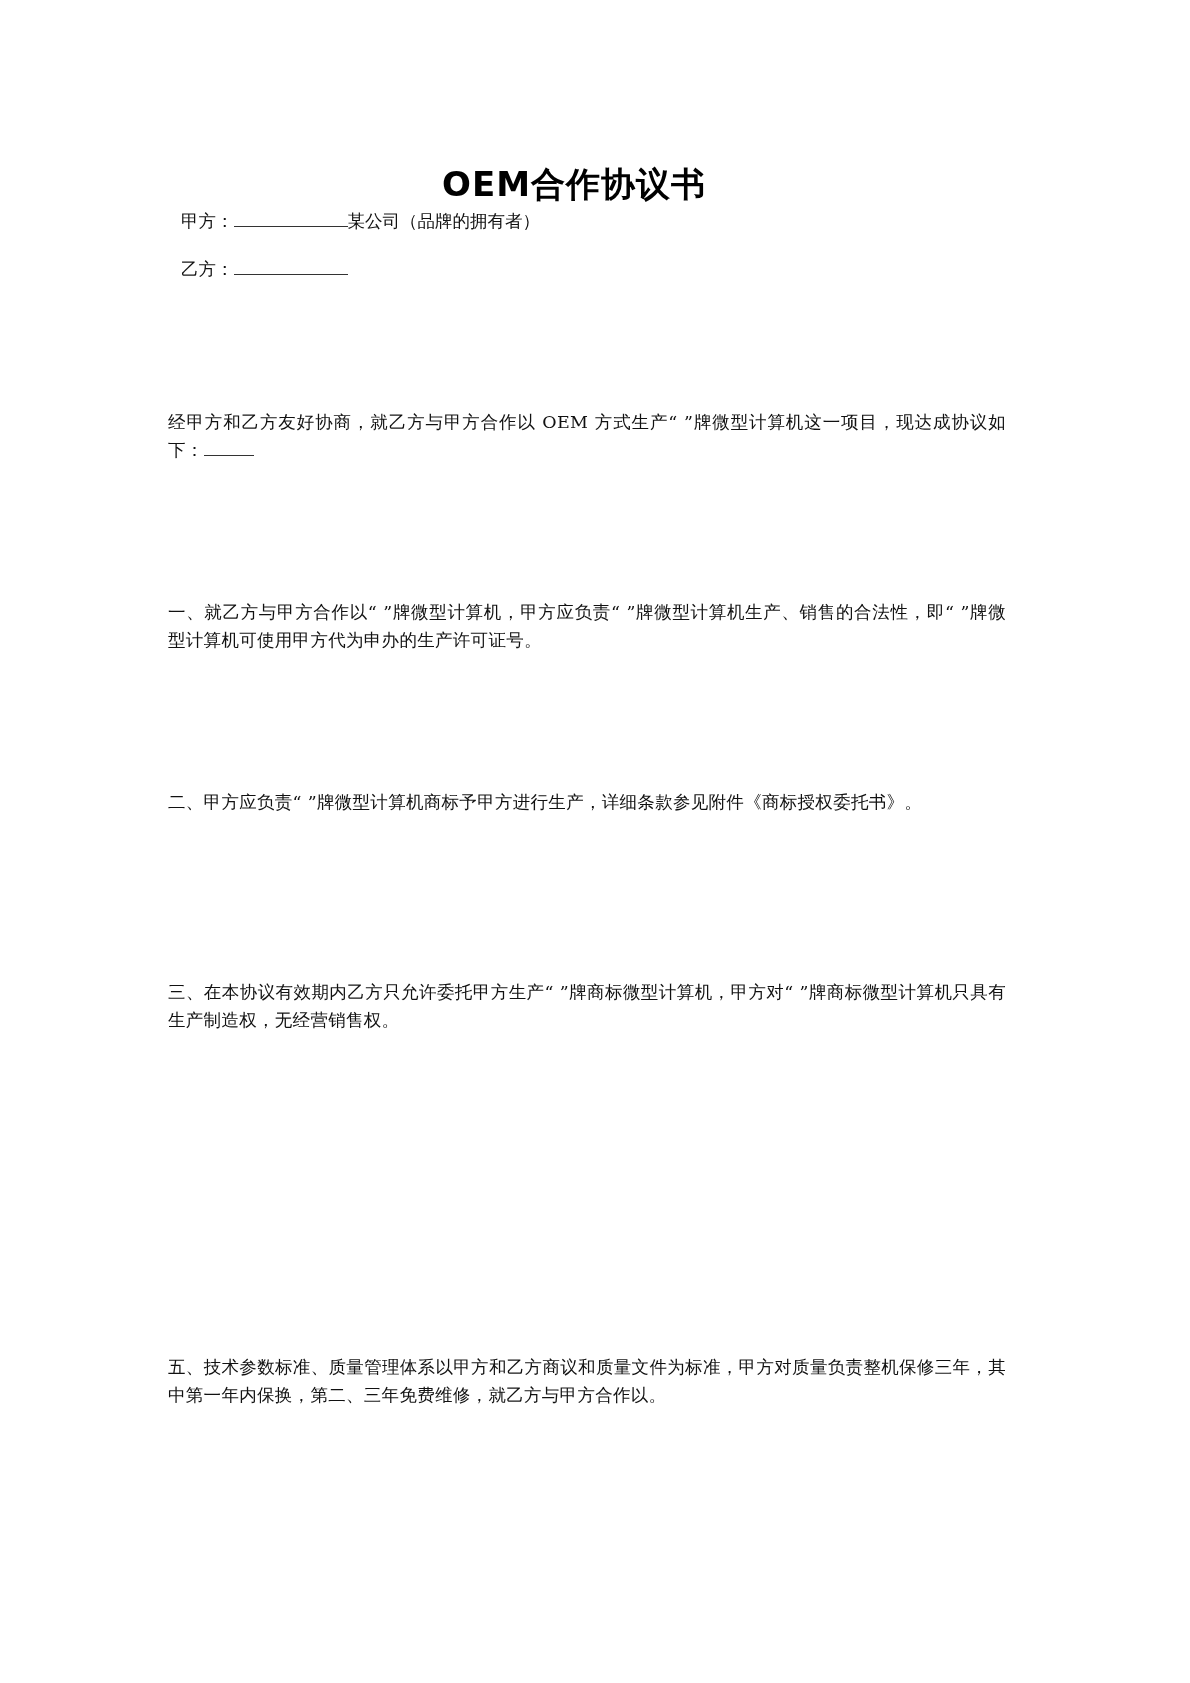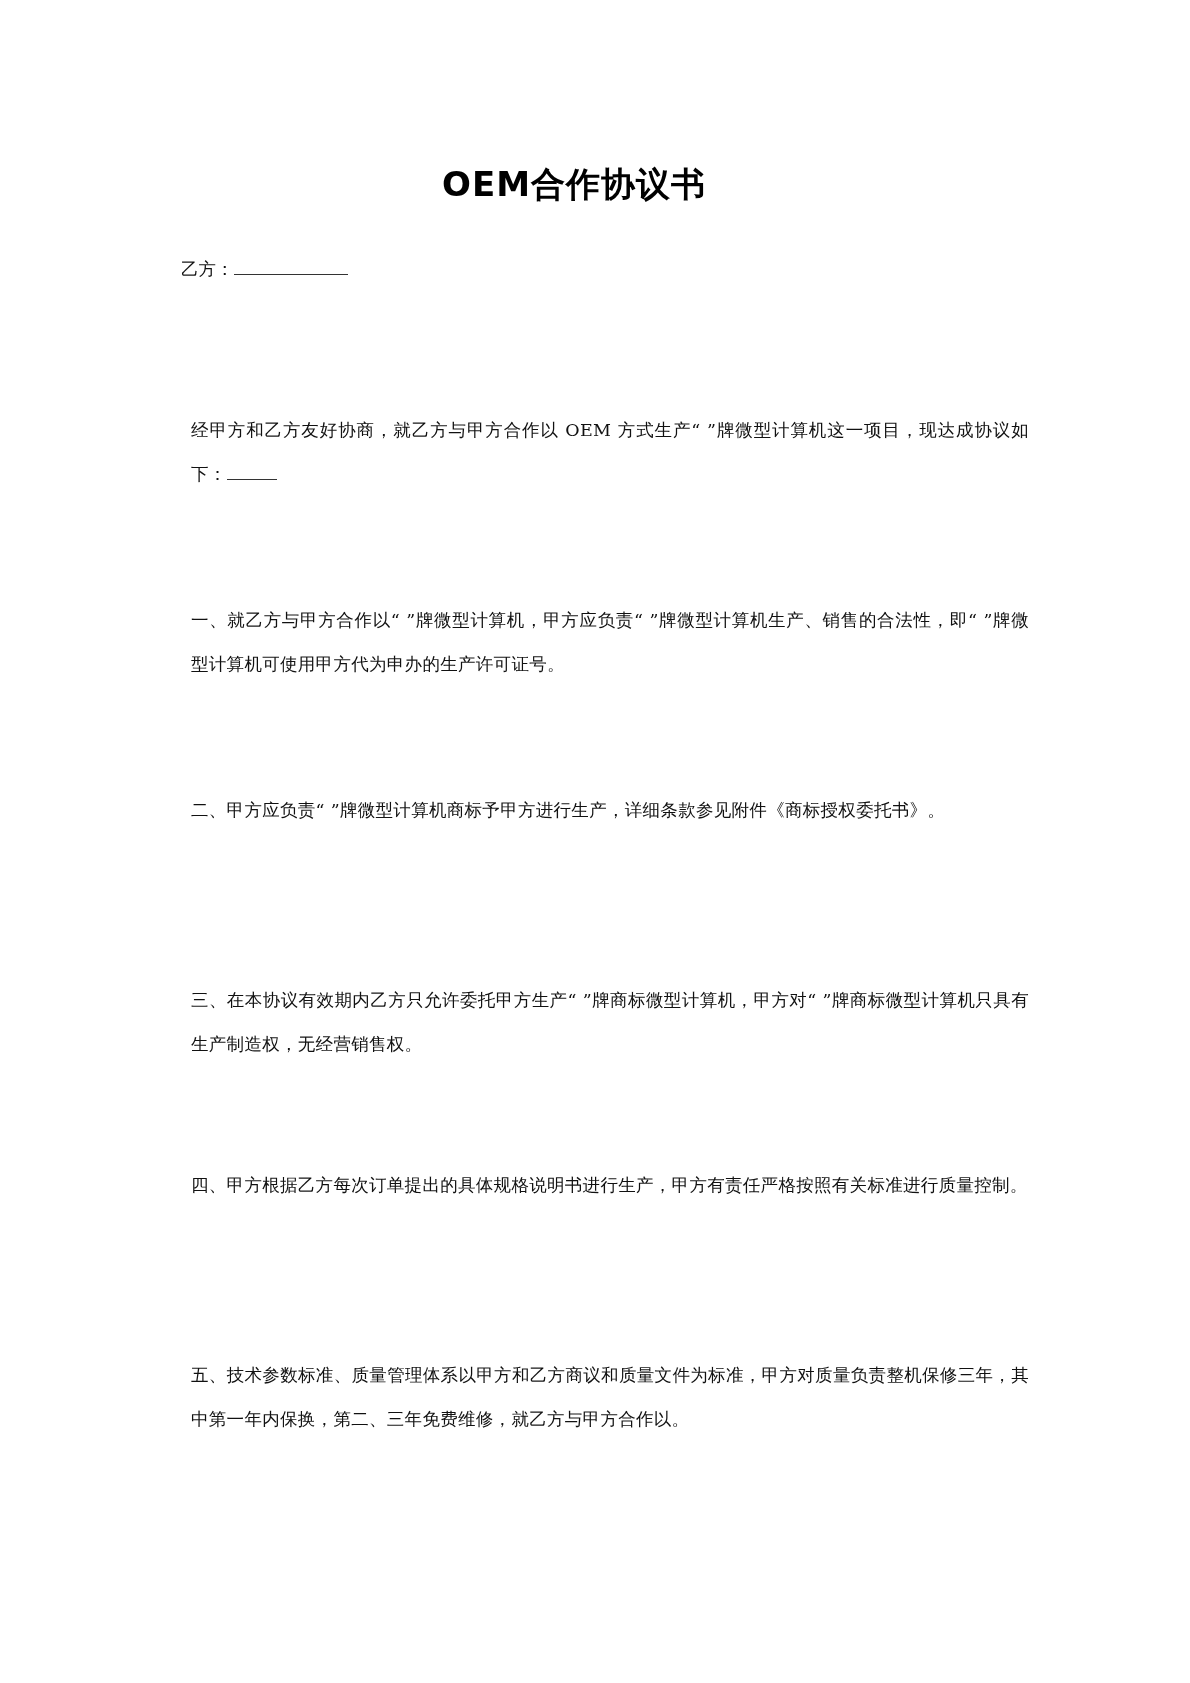--- a/index.html
+++ b/index.html
@@ -44,47 +44,49 @@
     .blank {
       display: inline-block;
       border-bottom: 1px solid #333;
       height: 18px;
       vertical-align: baseline;
     }
     .blank-long { width: 114px; }
     .blank-short { width: 50px; }
     .para {
       position: absolute;
-      left: 191px;
+      left: 168px;
       width: 838px;
       font-size: 17.5px;
-      line-height: 44px;
+      line-height: 28px;
       text-align: justify;
       letter-spacing: 0.3px;
     }
   </style>
 </head>
 <body>
 
 <div class="page">
 
   <div class="title">OEM合作协议书</div>
 
+  <div class="line" style="top:208px;">
+    <span>甲方：</span><span class="blank blank-long"></span><span>某公司（品牌的拥有者）</span>
+  </div>
 
   <div class="line" style="top:256px;">
     <span>乙方：</span><span class="blank blank-long"></span>
   </div>
 
   <div class="para" style="top:408px;">
     <span>经甲方和乙方友好协商，就乙方与甲方合作以 OEM 方式生产“ ”牌微型计算机这一项目，现达成协议如下：</span><span class="blank blank-short"></span>
   </div>
 
   <div class="para" style="top:598px;">一、就乙方与甲方合作以“ ”牌微型计算机，甲方应负责“ ”牌微型计算机生产、销售的合法性，即“ ”牌微型计算机可使用甲方代为申办的生产许可证号。</div>
 
   <div class="para" style="top:788px;">二、甲方应负责“ ”牌微型计算机商标予甲方进行生产，详细条款参见附件《商标授权委托书》。</div>
 
   <div class="para" style="top:978px;">三、在本协议有效期内乙方只允许委托甲方生产“ ”牌商标微型计算机，甲方对“ ”牌商标微型计算机只具有生产制造权，无经营销售权。</div>
 
-  <div class="para" style="top:1163px;">四、甲方根据乙方每次订单提出的具体规格说明书进行生产，甲方有责任严格按照有关标准进行质量控制。</div>
 
   <div class="para" style="top:1353px;">五、技术参数标准、质量管理体系以甲方和乙方商议和质量文件为标准，甲方对质量负责整机保修三年，其中第一年内保换，第二、三年免费维修，就乙方与甲方合作以。</div>
 
 </div>
 
 </body></html>

